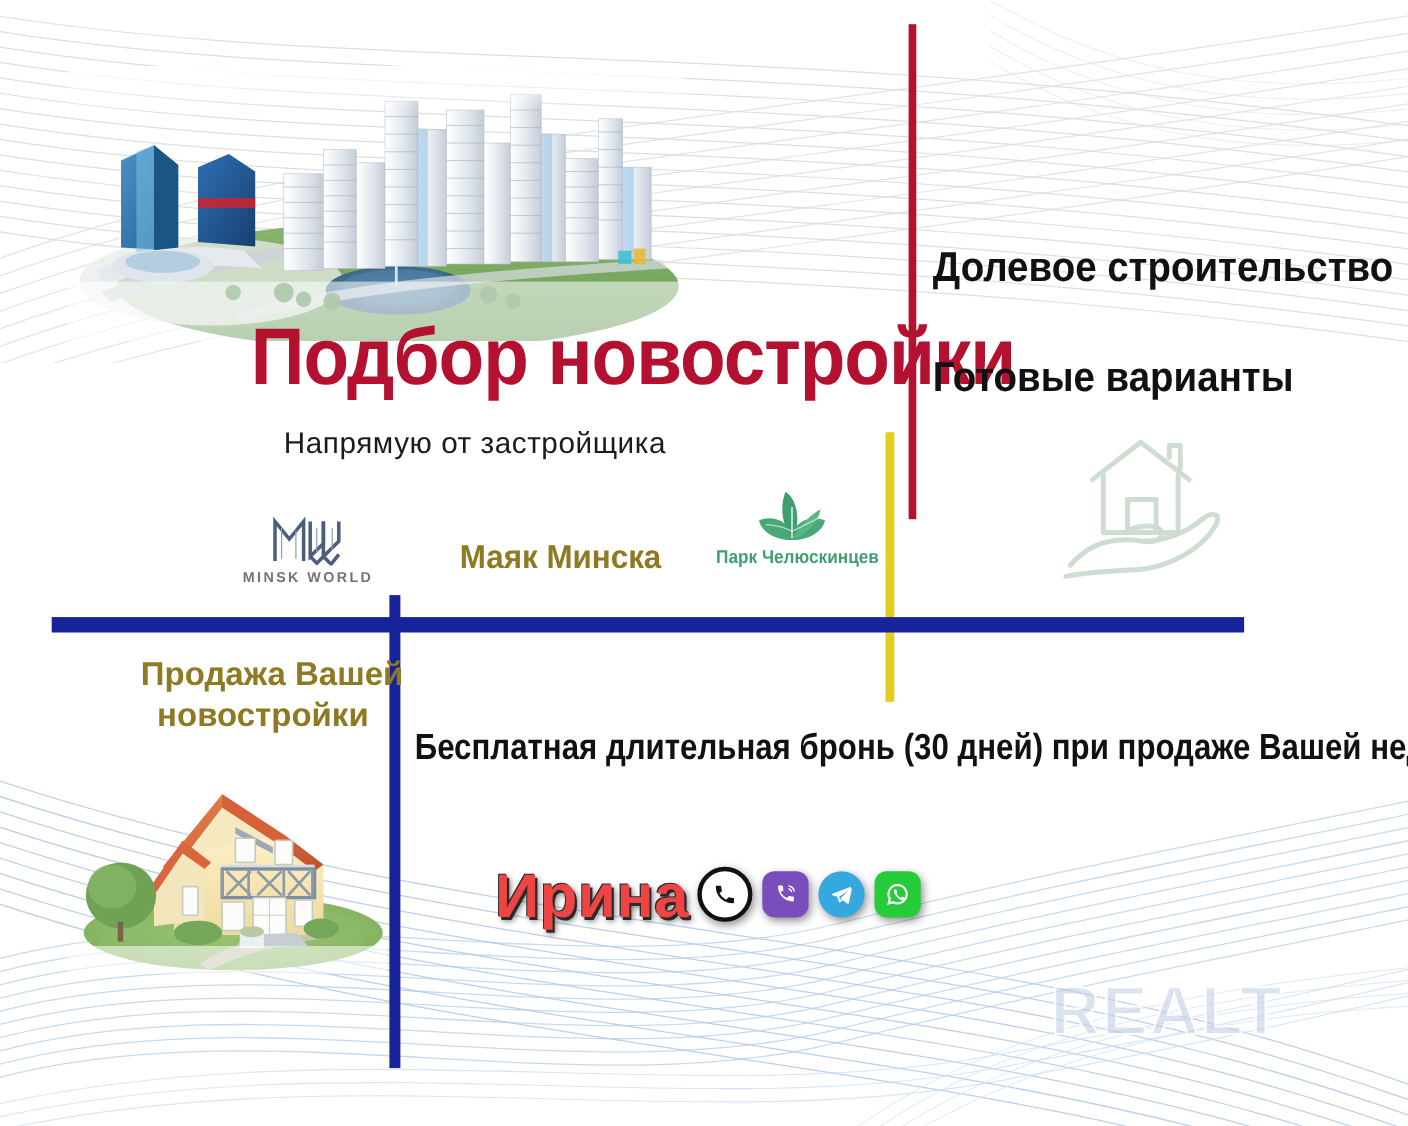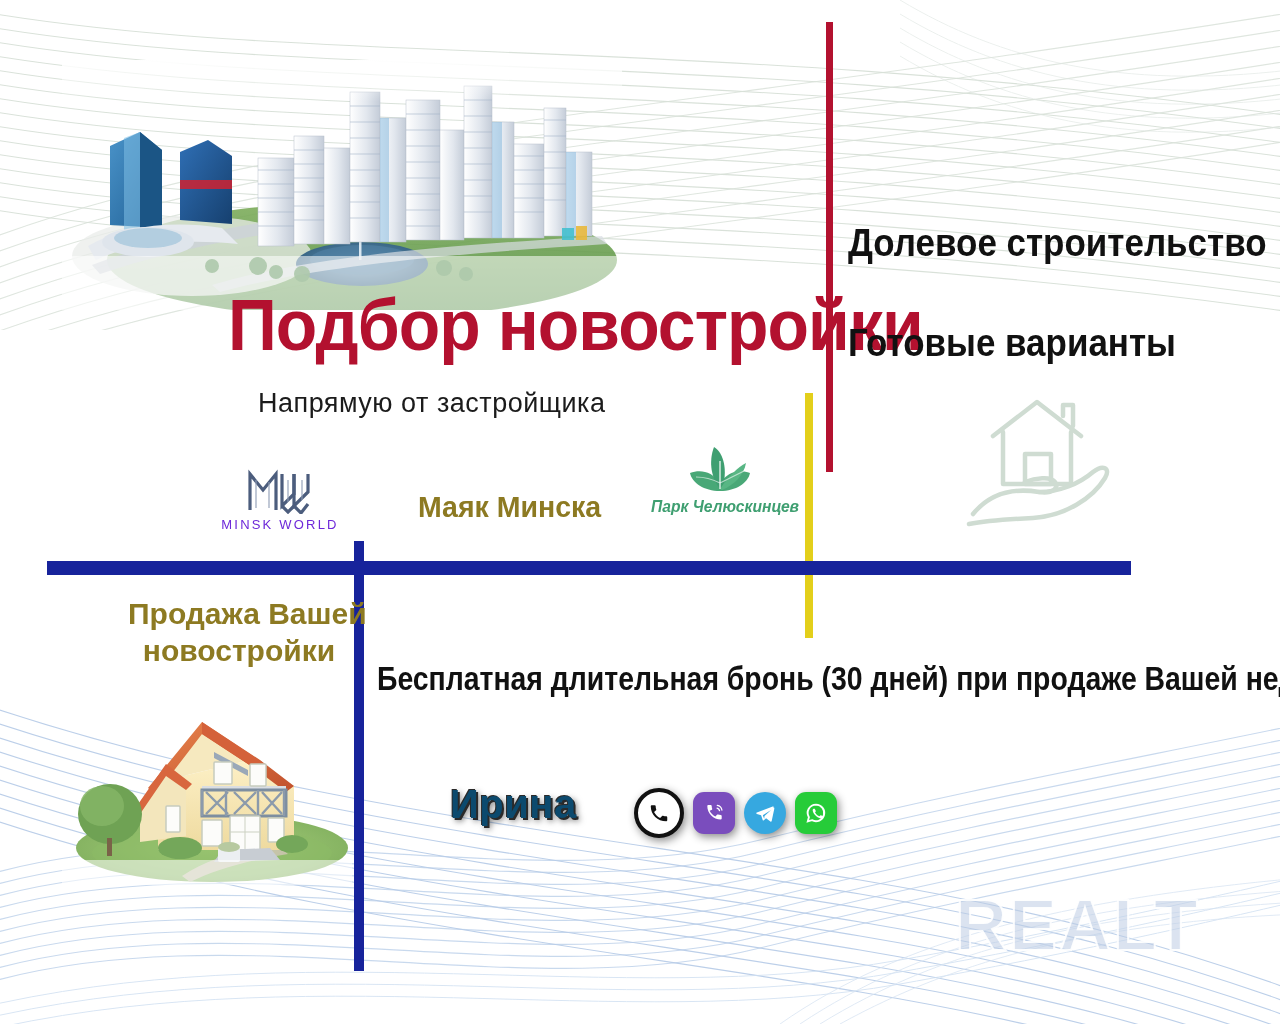--- a/index.html
+++ b/index.html
@@ -129,23 +129,23 @@
   .logo-mw {
     position: absolute;
     left: 215px;
     top: 468px;
     width: 130px;
     text-align: center;
   }
   .logo-mw-mark { width: 72px; height: 46px; display: block; margin: 0 auto; }
   .logo-mw-text {
     font-size: 13px;
-    font-weight: normal;
+    font-weight: bold;
     letter-spacing: 2.2px;
-    color: #6d28d9;
+    color: #737373;
     margin-top: 3px;
   }
 
   .logo-mayak {
     position: absolute;
     left: 418px;
     top: 490px;
     font-family: "Liberation Sans Narrow", "Liberation Sans", sans-serif;
     font-size: 30px;
     font-weight: bold;
@@ -154,21 +154,20 @@
     transform: scaleX(0.95);
     transform-origin: left center;
   }
 
   .logo-park {
     position: absolute;
     left: 645px;
     top: 443px;
     width: 150px;
     text-align: center;
-    font-style: italic;
   }
   .logo-park-mark { width: 68px; height: 52px; display: block; margin: 0 auto; }
   .logo-park-text {
     font-family: "Liberation Sans Narrow", "Liberation Sans", sans-serif;
     font-size: 17px;
     font-weight: bold;
     color: #3f9f71;
     margin-top: 2px;
     white-space: nowrap;
     transform: scaleX(0.92);
@@ -201,23 +200,23 @@
     white-space: nowrap;
     transform: scaleX(0.86);
     transform-origin: left center;
   }
 
   
   .agent-name {
     position: absolute;
     left: 450px;
     top: 782px;
-    font-size: 40px;
-    font-weight: bold;
-    color: #0c4a6e;
+    font-size: 56px;
+    font-weight: bold;
+    color: #ef4444;
     text-shadow:
       2px 2px 0 #2a2a2a, -1px -1px 0 #2a2a2a,
       3px 3px 6px rgba(0,0,0,0.55);
     white-space: nowrap;
     letter-spacing: 0.5px;
   }
 
   
   .contact-icons {
     position: absolute;
@@ -238,21 +237,21 @@
   .icon-phone  { border-radius: 50%; background: #ffffff; border: 4px solid #111111; }
   .icon-viber  { border-radius: 11px; background: #7a4dbd; }
   .icon-tg     { border-radius: 50%; background: #36a8e0; }
   .icon-wa     { border-radius: 11px; background: #26cc39; }
 
   
   .watermark {
     position: absolute;
     left: 955px;
     top: 884px;
-    font-size: 72px;
+    font-size: 62px;
     font-weight: bold;
     letter-spacing: 2px;
     color: transparent;
     -webkit-text-stroke: 2px rgba(255,255,255,0.95);
     text-shadow: 0 0 1px rgba(190,205,228,0.6);
     opacity: 0.92;
     pointer-events: none;
   }
 </style>
 </head>

